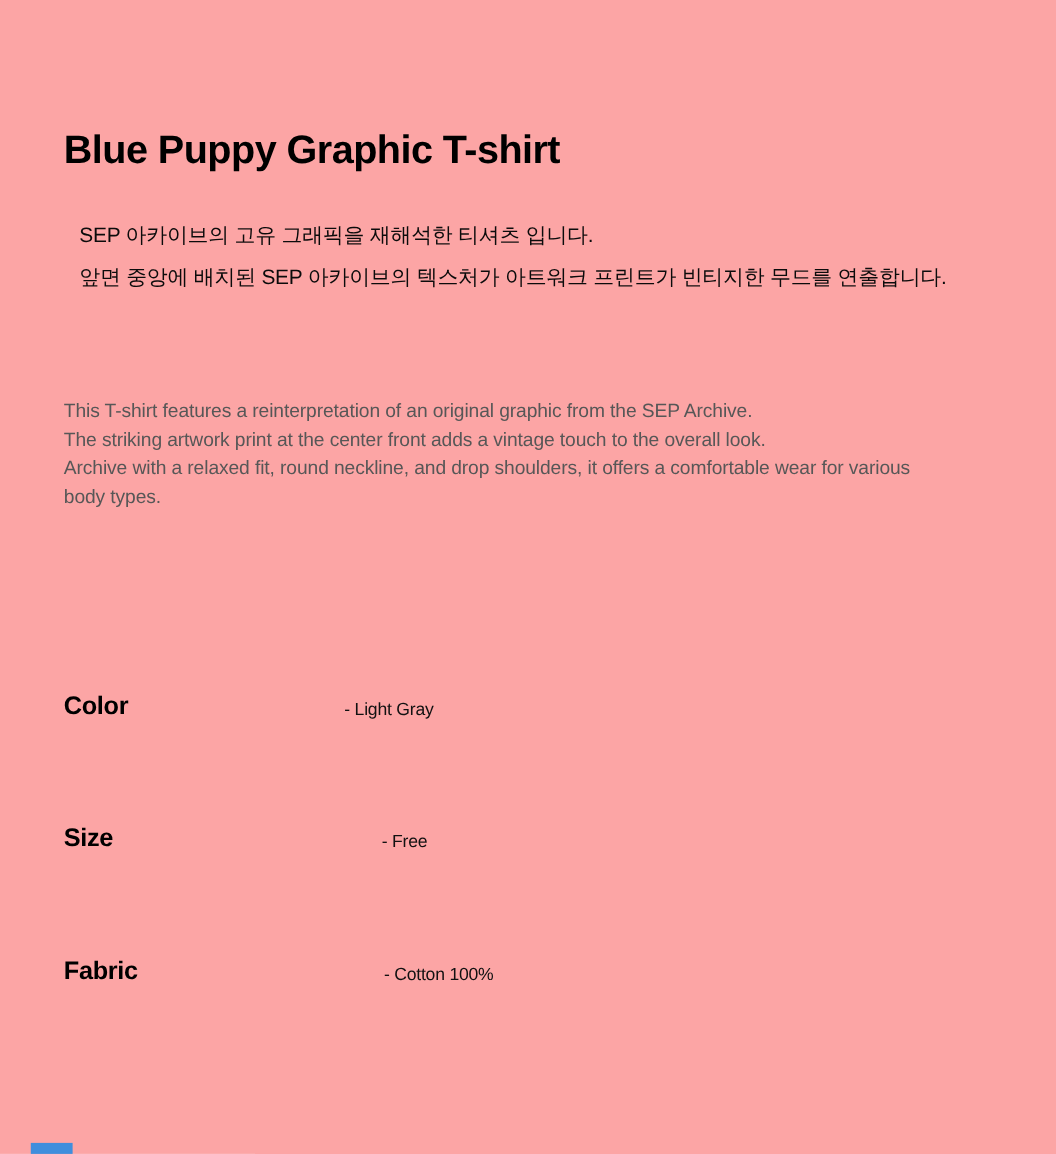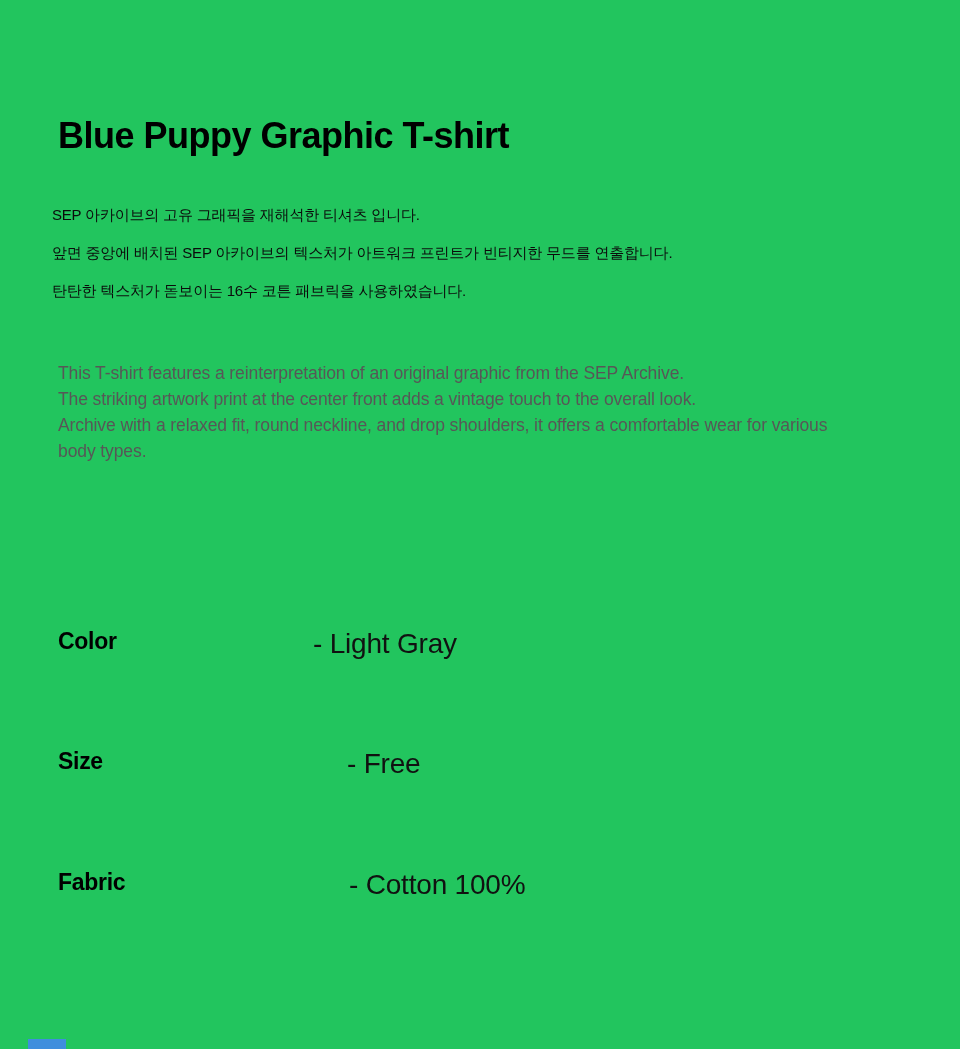--- a/index.html
+++ b/index.html
@@ -4,72 +4,72 @@
 <style>
   html, body {
     margin: 0;
     padding: 0;
     background: #ffffff;
   }
   .page {
     position: relative;
     width: 960px;
     height: 1049px;
-    background: #22c55e;
+    background: #fca5a5;
     overflow: hidden;
     font-family: "Liberation Sans", "DejaVu Sans", sans-serif;
   }
   .product-title {
     position: absolute;
     left: 58px;
     top: 90px;
     font-size: 36px;
     font-weight: 700;
     letter-spacing: -0.5px;
     color: #000000;
     line-height: 1.2;
   }
   .desc-ko {
     position: absolute;
-    left: 52px;
+    left: 72px;
     top: 196px;
     width: 860px;
-    font-size: 15px;
+    font-size: 19px;
     color: #0b0b0b;
     line-height: 38px;
     letter-spacing: -0.2px;
   }
   .desc-en {
     position: absolute;
     left: 58px;
     top: 360px;
     width: 778px;
     font-size: 17.5px;
     color: #575757;
     line-height: 26px;
     letter-spacing: -0.1px;
   }
   .spec-row {
     position: absolute;
     left: 58px;
     display: flex;
-    align-items: flex-start;
+    align-items: flex-end;
   }
   .spec-row.color  { top: 628px; }
   .spec-row.size   { top: 748px; gap: 34px; }
   .spec-row.fabric { top: 869px; gap: 36px; }
   .spec-label {
     width: 255px;
     font-size: 23px;
     font-weight: 700;
     color: #000000;
     letter-spacing: -0.3px;
   }
   .spec-value {
-    font-size: 28px;
+    font-size: 16px;
     font-weight: 400;
     color: #111111;
     letter-spacing: -0.2px;
   }
   .bottom-image-sliver {
     position: absolute;
     left: 28px;
     top: 1039px;
     width: 38px;
     height: 10px;
@@ -79,21 +79,20 @@
 </head>
 <body>
 
 <div class="page">
 
   <h1 class="product-title">Blue Puppy Graphic T-shirt</h1>
 
   <div class="desc-ko">
     <div>SEP 아카이브의 고유 그래픽을 재해석한 티셔츠 입니다.</div>
     <div>앞면 중앙에 배치된 SEP 아카이브의 텍스처가 아트워크 프린트가 빈티지한 무드를 연출합니다.</div>
-    <div>탄탄한 텍스처가 돋보이는 16수 코튼 패브릭을 사용하였습니다.</div>
   </div>
 
   <div class="desc-en">
     <div>This T-shirt features a reinterpretation of an original graphic from the SEP Archive.</div>
     <div>The striking artwork print at the center front adds a vintage touch to the overall look.</div>
     <div>Archive with a relaxed fit, round neckline, and drop shoulders, it offers a comfortable wear for various body types.</div>
   </div>
 
   <div class="spec-row color">
     <span class="spec-label">Color</span>

